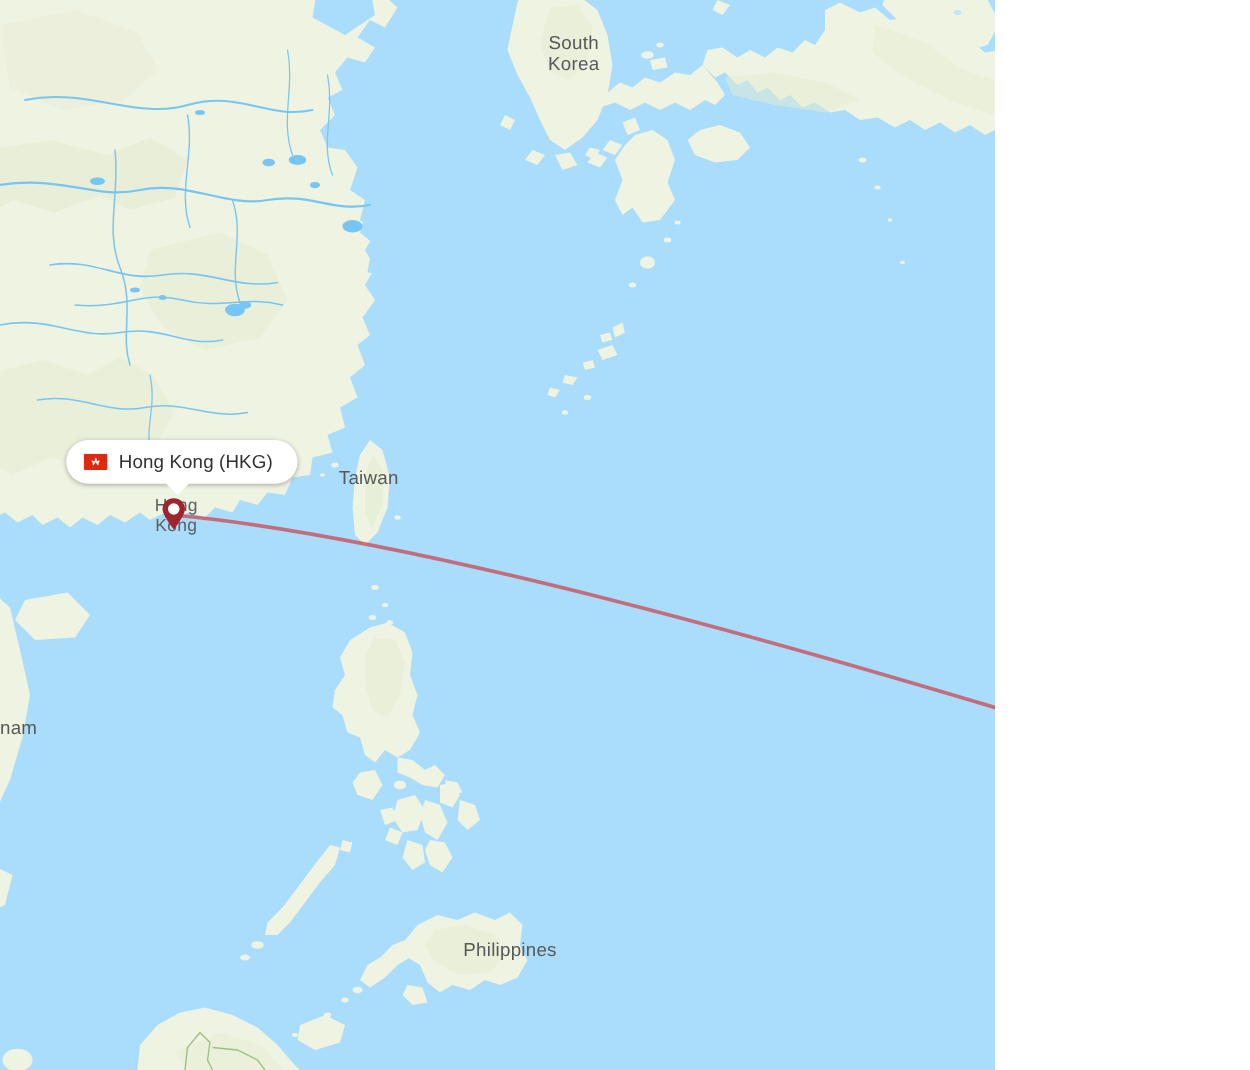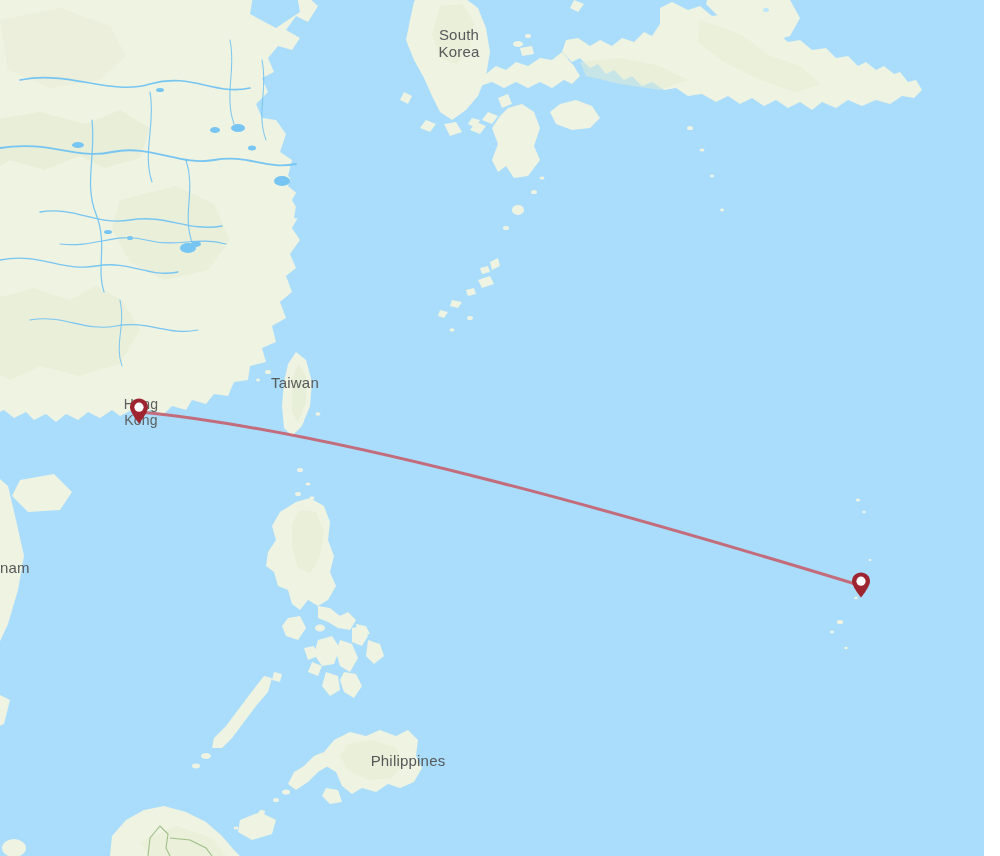--- a/index.html
+++ b/index.html
@@ -6,21 +6,21 @@
   html, body {
     margin: 0;
     padding: 0;
     background: #ffffff;
   }
   body {
     font-family: "Liberation Sans", sans-serif;
   }
   #map-root {
     position: relative;
-    width: 984px;
+    width: 796px;
     height: 856px;
     overflow: hidden;
     background: #a9ddfb;
     user-select: none;
   }
   #map-svg {
     position: absolute;
     left: 0;
     top: 0;
     width: 1000px;
@@ -361,32 +361,46 @@
     </g>
   </svg>
 
   <div class="map-label" style="left:459px; top:26px; transform:translateX(-50%);">South
 Korea</div>
 
   <div class="map-label" style="left:295px; top:374px; transform:translateX(-50%);">Taiwan</div>
 
   <div class="map-label" style="left:408px; top:752px; transform:translateX(-50%);">Philippines</div>
 
-  <div class="map-label" style="left:0px; top:559px;text-align:right;">nam</div>
+  <div class="map-label" style="left:0px; top:574px;text-align:right;">nam</div>
 
   <div class="map-label city" style="left:141px; top:396px; transform:translateX(-50%);">Hong
 Kong</div>
 
   <svg class="pin" style="left:129px; top:398px;" viewBox="0 0 20 26" xmlns="http://www.w3.org/2000/svg">
     <path d="M10 25.5 C10 25.5 19 14.5 19 9.2 C19 4.2 15 0.5 10 0.5
              C5 0.5 1 4.2 1 9.2 C1 14.5 10 25.5 10 25.5 Z" fill="#9e2430"></path>
     <circle cx="10" cy="9.2" r="4.6" fill="#ffffff"></circle>
   </svg>
 
   <svg class="pin" style="left:851px; top:572px;" viewBox="0 0 20 26" xmlns="http://www.w3.org/2000/svg">
     <path d="M10 25.5 C10 25.5 19 14.5 19 9.2 C19 4.2 15 0.5 10 0.5
              C5 0.5 1 4.2 1 9.2 C1 14.5 10 25.5 10 25.5 Z" fill="#9e2430"></path>
     <circle cx="10" cy="9.2" r="4.6" fill="#ffffff"></circle>
   </svg>
 
+  <div class="callout" style="left:53px; top:352px;">
+    <svg class="flag" viewBox="0 0 19 13" xmlns="http://www.w3.org/2000/svg">
+      <rect width="19" height="13" fill="#de2910"></rect>
+      <g fill="#ffffff" transform="translate(9.5,6.5)">
+        <path d="M0,-3.6 C1.1,-2.6 1.3,-1.1 0.6,-0.2 C0.2,0.2 -0.2,0.2 -0.4,0 C-0.9,-0.6 -0.6,-2.4 0,-3.6 Z"></path>
+        <path d="M3.4,-1.1 C3,0.3 1.8,1.2 0.7,1 C0.2,0.9 0,0.5 0.1,0.2 C0.4,-0.5 2.1,-1.2 3.4,-1.1 Z"></path>
+        <path d="M2.1,2.9 C0.9,2.2 0.4,0.8 0.9,-0.2 C1.1,-0.6 1.6,-0.8 1.8,-0.6 C2.5,-0.1 2.6,1.7 2.1,2.9 Z"></path>
+        <path d="M-2.1,2.9 C-2.6,1.7 -2.5,-0.1 -1.8,-0.6 C-1.6,-0.8 -1.1,-0.6 -0.9,-0.2 C-0.4,0.8 -0.9,2.2 -2.1,2.9 Z"></path>
+        <path d="M-3.4,-1.1 C-2.1,-1.2 -0.4,-0.5 -0.1,0.2 C0,0.5 -0.2,0.9 -0.7,1 C-1.8,1.2 -3,0.3 -3.4,-1.1 Z"></path>
+      </g>
+    </svg>
+    <span class="callout-text">Hong Kong (HKG)</span>
+    <span class="tail" style="left:78px;"></span>
+  </div>
 
 
 </div>
 
 </body></html>

